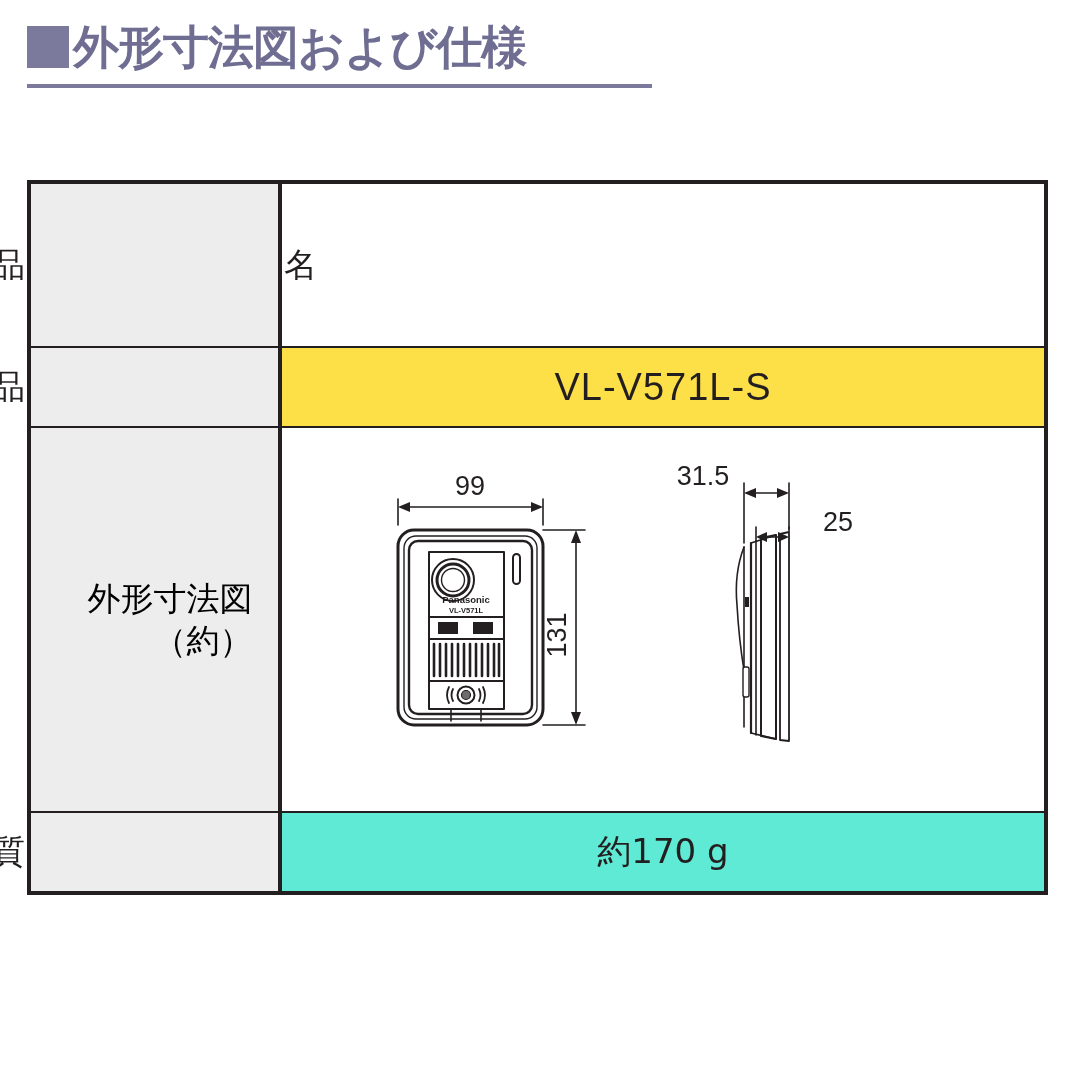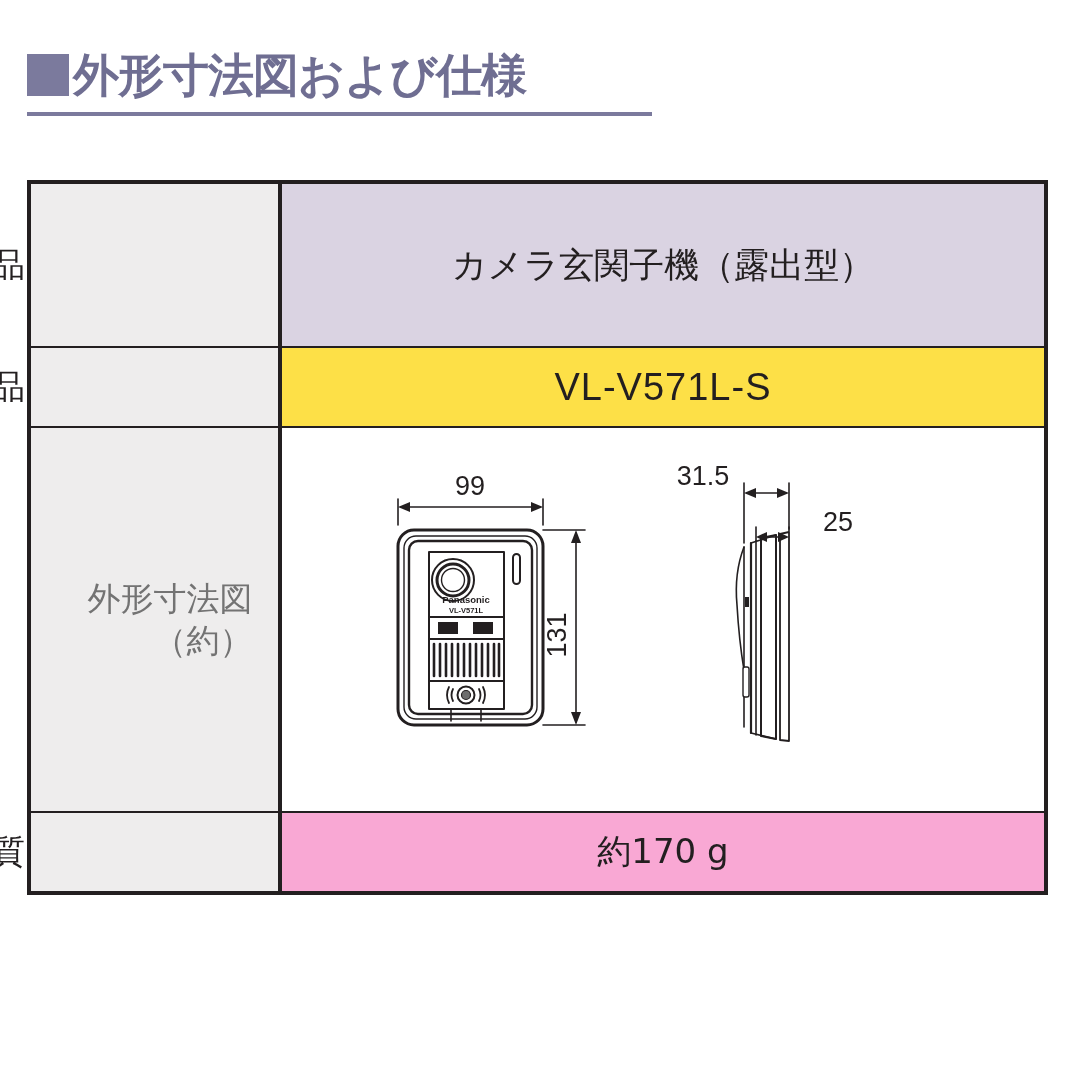--- a/index.html
+++ b/index.html
@@ -13,21 +13,21 @@
     font-family: "Liberation Sans", "DejaVu Sans", sans-serif;
     color: #231f20;
     overflow: hidden;
     position: relative;
   }
 
   
   .section-header {
     position: absolute;
     left: 27px;
-    top: 44px;
+    top: 16px;
     width: 1020px;
     height: 80px;
   }
   .section-header-row {
     display: flex;
     align-items: center;
     height: 62px;
   }
   .header-marker {
     width: 42px;
@@ -116,38 +116,38 @@
     justify-content: center;
     width: 100%;
     height: 100%;
     position: relative;
   }
   .dims-label-main {
     font-size: 33px;
     line-height: 1.25;
     text-align: right;
     font-family: "DejaVu Sans", "Liberation Sans", sans-serif;
-    color: #737373;
+    color: #000000;
     width: 196px;
     white-space: nowrap;
   }
   .dims-unit {
     position: absolute;
     right: 16px;
     bottom: 18px;
     font-size: 28px;
     color: #231f20;
     font-family: "DejaVu Sans", "Liberation Sans", sans-serif;
     white-space: nowrap;
   }
 
   .cell-name  { background: #dad3e2; }
   .cell-model { background: #fde047; }
   .cell-dims  { background: #ffffff; }
-  .cell-weight{ background: #f9a8d4; }
+  .cell-weight{ background: #5eead4; }
 
   .value-name {
     font-size: 35px;
     color: #231f20;
     font-family: "DejaVu Sans", "Liberation Sans", sans-serif;
     white-space: nowrap;
   }
   .value-model {
     font-size: 38px;
     color: #231f20;
@@ -192,23 +192,20 @@
     <span class="header-title">外形寸法図および仕様</span>
   </div>
   <div class="header-rule"></div>
 </div>
 
 <div class="spec-table">
 
   <div class="spec-row row-name">
     <div class="spec-label">
       <span class="label-text">品　　　名</span>
-    </div>
-    <div class="spec-value cell-name">
-      <span class="value-name">カメラ玄関子機（露出型）</span>
     </div>
   </div>
 
   <div class="spec-row row-model">
     <div class="spec-label">
       <span class="label-text">品　　　番</span>
     </div>
     <div class="spec-value cell-model">
       <span class="value-model">VL-V571L-S</span>
     </div>

